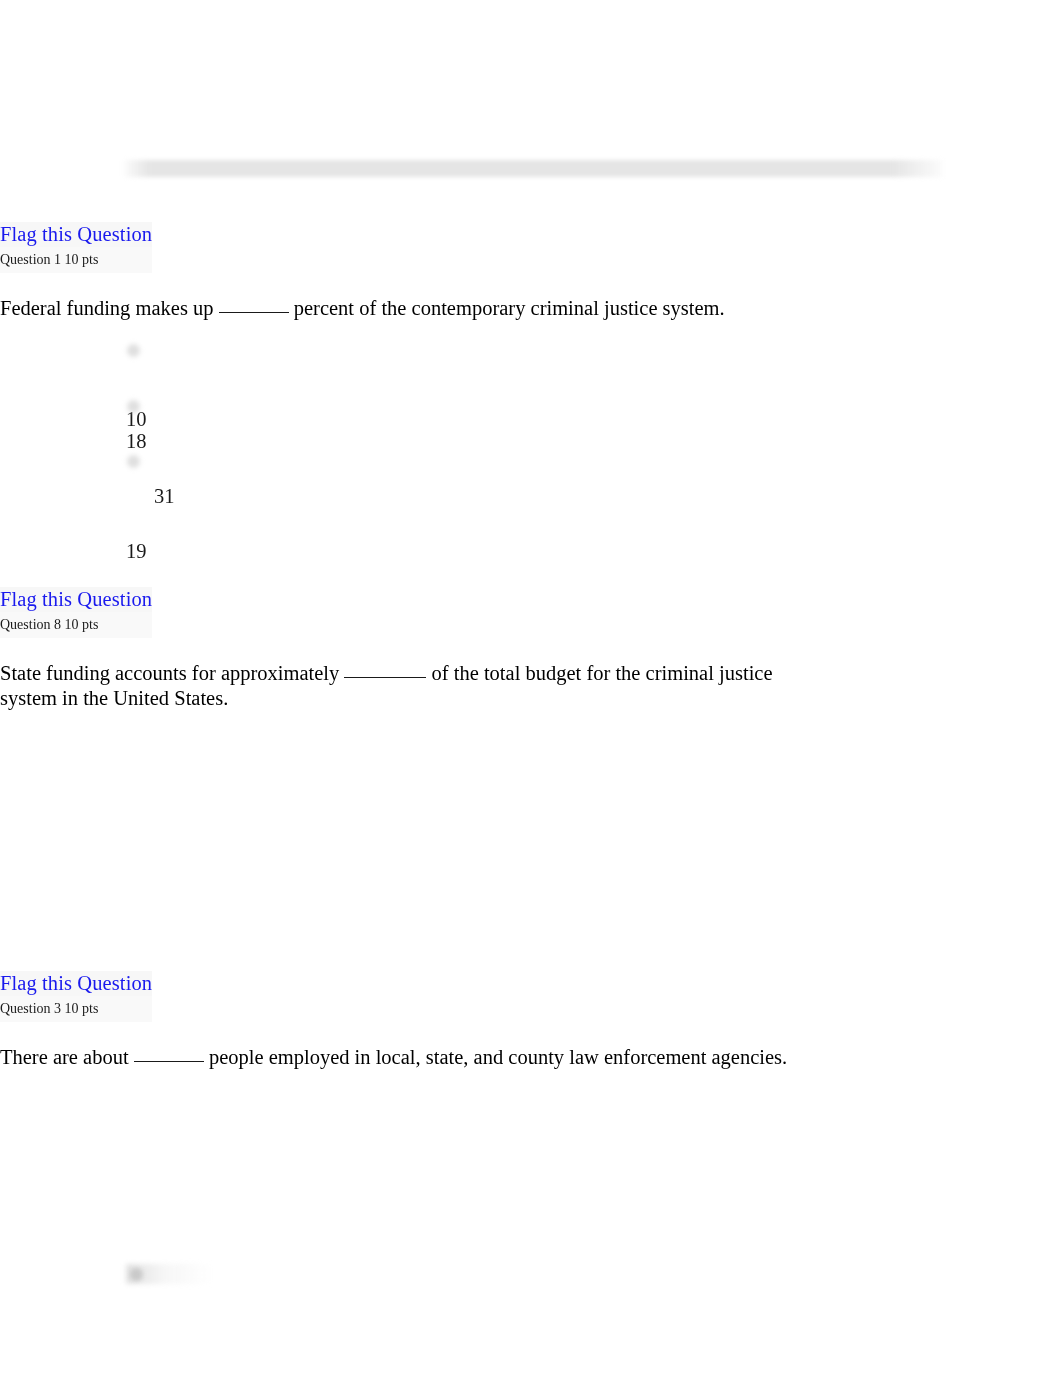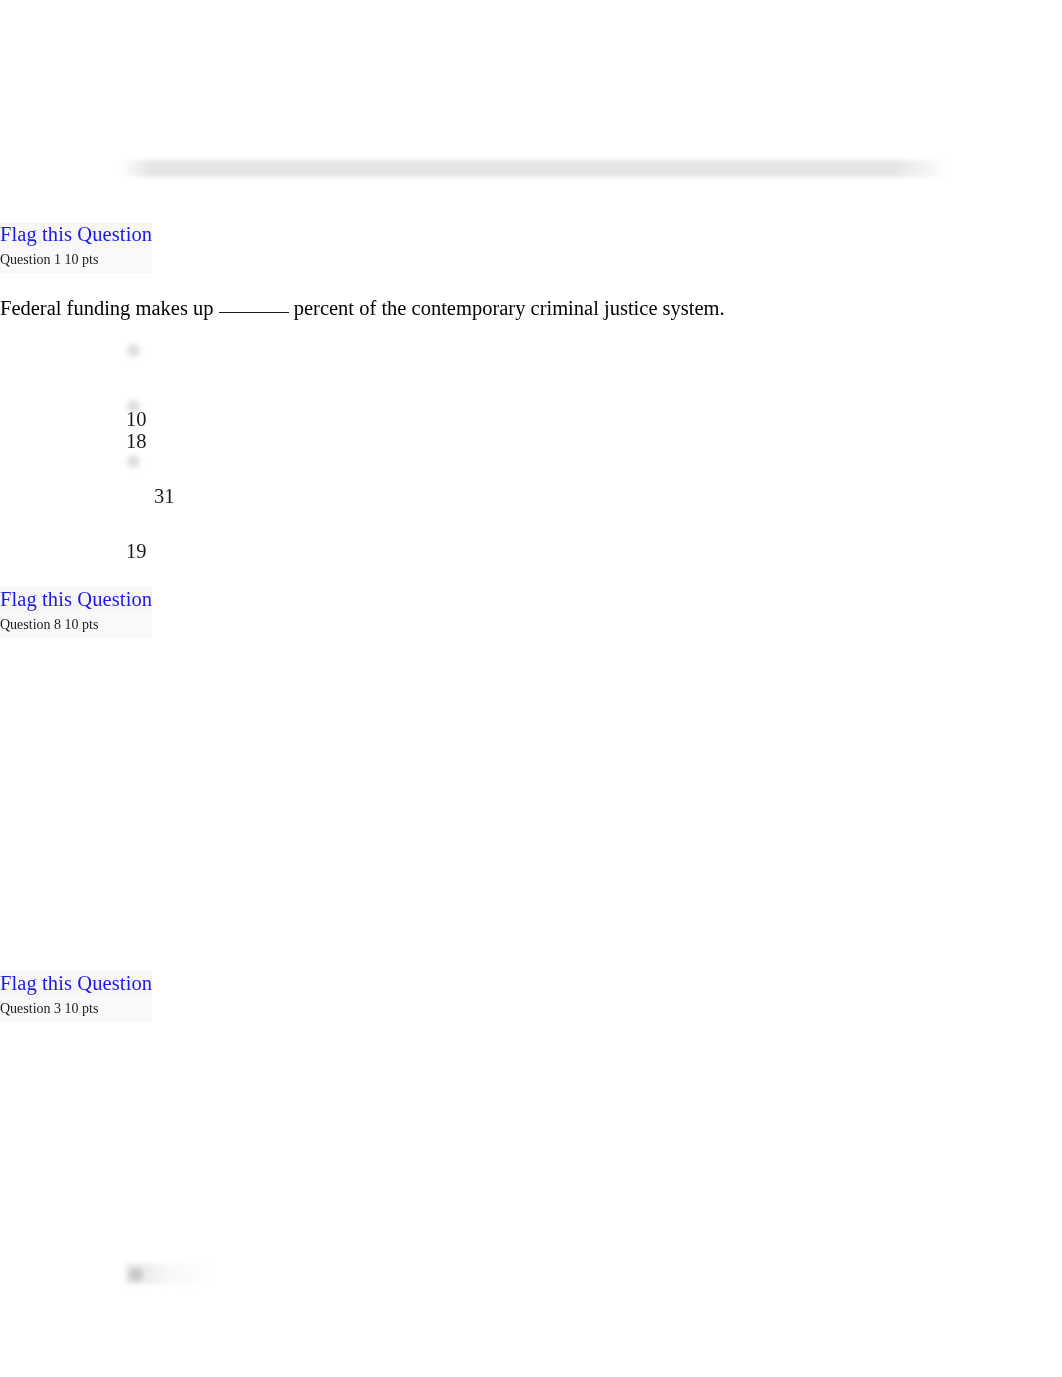--- a/index.html
+++ b/index.html
@@ -167,27 +167,37 @@
       <span class="option-label" style="top:30px;margin-left:28px;">31</span>
     </div>
     <div class="option" style="top:510px;">
       <span class="option-label" style="top:30px;">19</span>
     </div>
   </div>
 
   <div class="q-block" style="top:587px;">
     <a class="flag-link">Flag this Question</a>
     <span class="q-head">Question 8 10 pts</span>
+    <div class="q-text">
+      <span>State funding accounts for approximately</span>
+      <span class="blank blank-md"></span>
+      <span>of the total budget for the criminal justice system in the United States.</span>
+    </div>
   </div>
 
   <div class="options" style="left:124px; top:730px; height:220px;"></div>
 
   <div class="q-block" style="top:971px;">
     <a class="flag-link">Flag this Question</a>
     <span class="q-head">Question 3 10 pts</span>
+    <div class="q-text">
+      <span>There are about</span>
+      <span class="blank blank-sm"></span>
+      <span>people employed in local, state, and county law enforcement agencies.</span>
+    </div>
   </div>
 
   <div class="options" style="left:124px; top:1100px; height:150px;"></div>
 
   <div class="bottom-mark"></div>
   <div class="bottom-mark-dot"></div>
 
 </div>
 
 </body></html>

